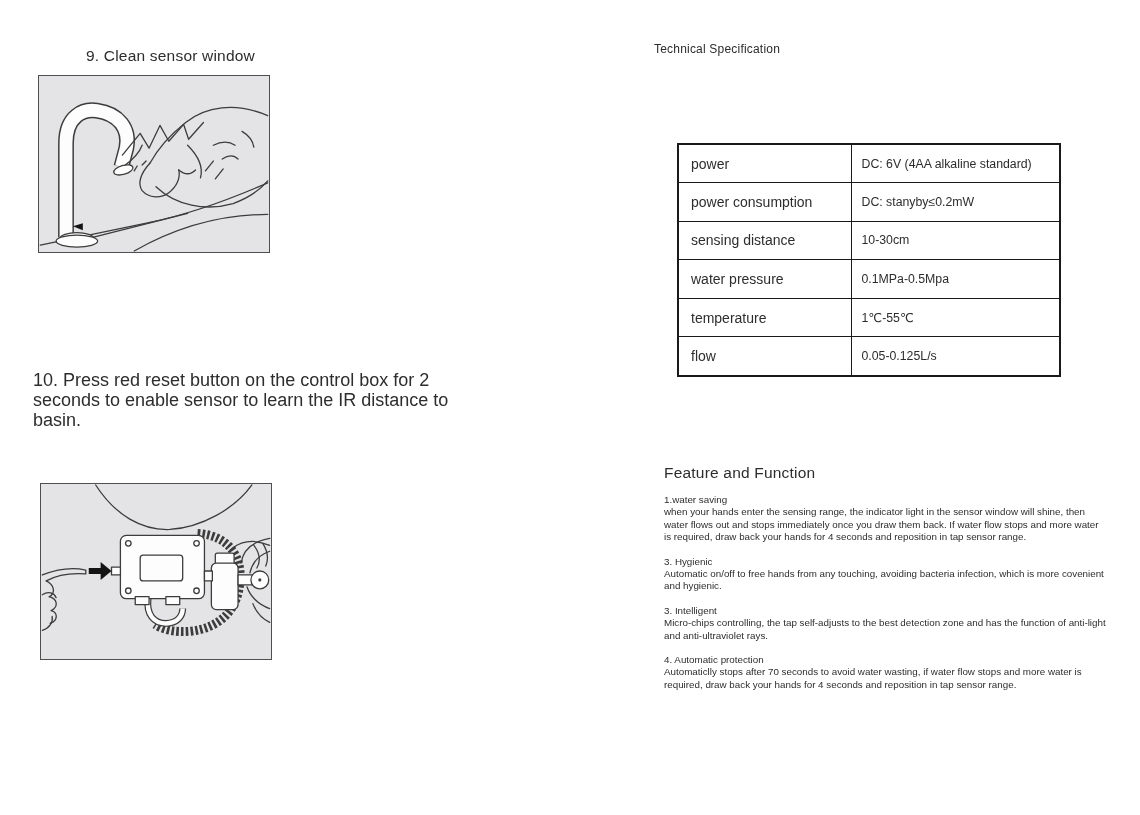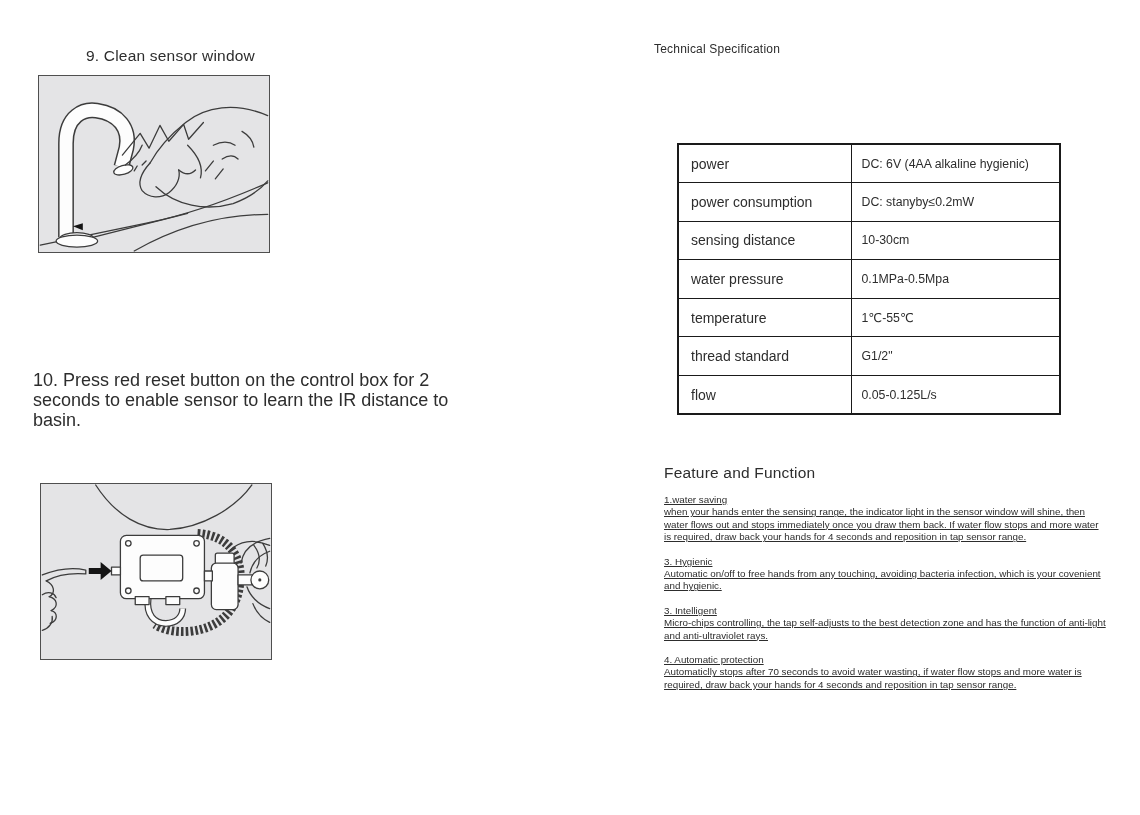--- a/index.html
+++ b/index.html
@@ -30,21 +30,21 @@
   table.spec td {
     border:1.6px solid #1a1a1a; height:38.6px; vertical-align:middle;
     overflow:hidden; white-space:nowrap;
   }
   table.spec td.lbl { width:173px; padding-left:12px; font-size:14px; }
   table.spec td.val { padding-left:10px; font-size:12.3px; }
   table.spec { border:2px solid #1a1a1a; }
 
   .feat-title { left:664px; top:464px; font-size:15.5px; font-weight:400; letter-spacing:.2px; }
   .features { left:664px; top:494px; width:444px; }
-  .feat { margin-bottom:12px;text-decoration:underline; }
+  .feat { margin-bottom:12px; }
   .feat .fh { font-size:9.8px; line-height:12.4px; }
   .feat .fb { font-size:9.8px; line-height:12.4px; }
 
   .lineart { stroke:#3c3c3c; fill:none; stroke-width:1.3; stroke-linecap:round; stroke-linejoin:round; }
   .fillwhite { fill:#fdfdfd; }
 </style>
 </head>
 <body>
 
 <div class="abs step-title">9. Clean sensor window</div>
@@ -131,59 +131,55 @@
     <path class="lineart" d="M224,60 C229,68 230,76 227,83"></path>
   </svg>
 </figure>
 
 <div class="abs tech-title">Technical Specification</div>
 
 <table class="spec">
   <tbody>
     <tr>
         <td class="lbl">power</td>
-        <td class="val">DC: 6V (4AA alkaline hygienic)</td>
+        <td class="val">DC: 6V (4AA alkaline standard)</td>
       </tr>
     <tr>
         <td class="lbl">power consumption</td>
         <td class="val">DC: stanyby≤0.2mW</td>
       </tr>
     <tr>
         <td class="lbl">sensing distance</td>
         <td class="val">10-30cm</td>
       </tr>
     <tr>
         <td class="lbl">water pressure</td>
         <td class="val">0.1MPa-0.5Mpa</td>
       </tr>
     <tr>
         <td class="lbl">temperature</td>
         <td class="val">1℃-55℃</td>
       </tr>
     <tr>
-        <td class="lbl">thread standard</td>
-        <td class="val">G1/2"</td>
-      </tr>
-    <tr>
         <td class="lbl">flow</td>
         <td class="val">0.05-0.125L/s</td>
       </tr>
   </tbody>
 </table>
 
 <div class="abs feat-title">Feature and Function</div>
 
 <div class="abs features">
   <div class="feat">
     <div class="fh">1.water saving</div>
     <div class="fb">when your hands enter the sensing range, the indicator light in the sensor window will shine, then water flows out and stops immediately once you draw them back. If water flow stops and more water is required, draw back your hands for 4 seconds and reposition in tap sensor range.</div>
   </div>
   <div class="feat">
     <div class="fh">3. Hygienic</div>
-    <div class="fb">Automatic on/off to free hands from any touching, avoiding bacteria infection, which is your covenient and hygienic.</div>
+    <div class="fb">Automatic on/off to free hands from any touching, avoiding bacteria infection, which is more covenient and hygienic.</div>
   </div>
   <div class="feat">
     <div class="fh">3. Intelligent</div>
     <div class="fb">Micro-chips controlling, the tap self-adjusts to the best detection zone and has the function of anti-light and anti-ultraviolet rays.</div>
   </div>
   <div class="feat">
     <div class="fh">4. Automatic protection</div>
     <div class="fb">Automaticlly stops after 70 seconds to avoid water wasting, if water flow stops and more water is required, draw back your hands for 4 seconds and reposition in tap sensor range.</div>
   </div>
 </div>

